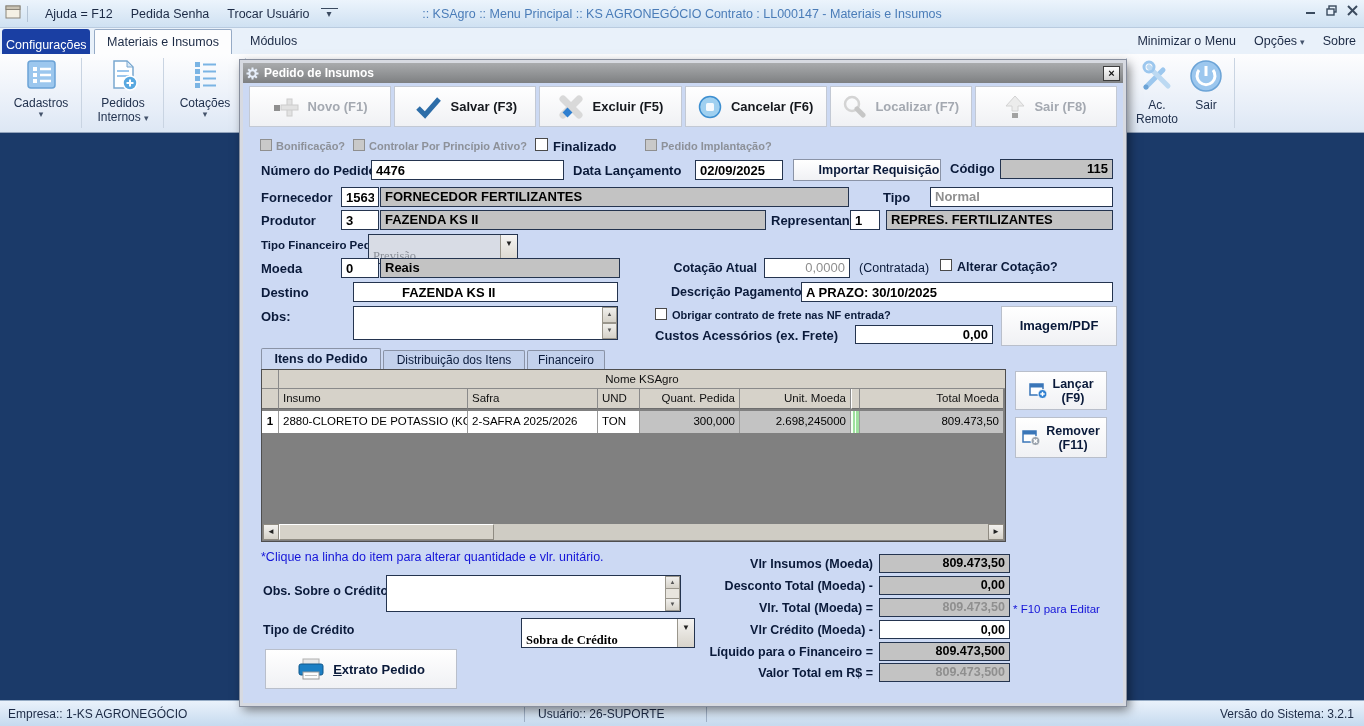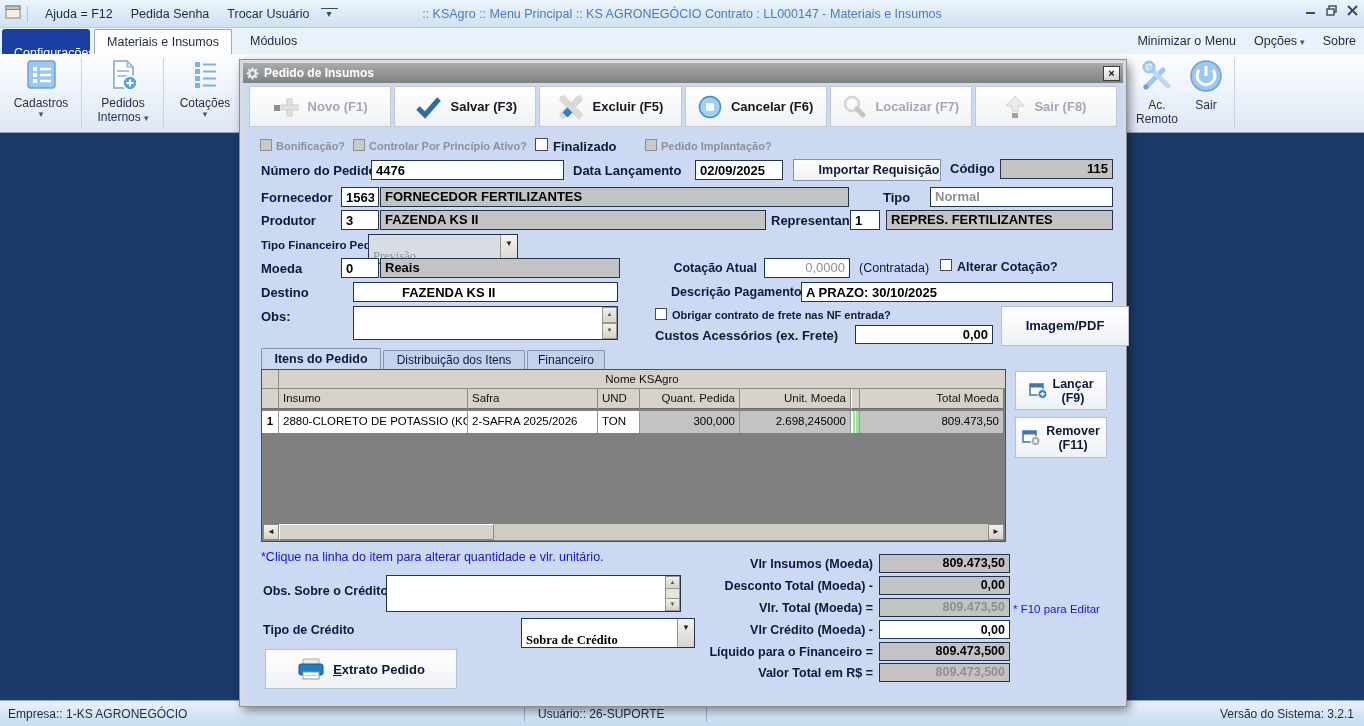--- a/index.html
+++ b/index.html
@@ -164,21 +164,21 @@
       <span>
           <svg width="11" height="11">
             <line x1="1" y1="1" x2="10" y2="10" stroke="#3a4a5e" stroke-width="2"></line>
             <line x1="10" y1="1" x2="1" y2="10" stroke="#3a4a5e" stroke-width="2"></line>
           </svg>
         </span>
     </span>
   </div>
 
   <div class="navrow">
-    <span class="ntab sel" style="left:2px; width:88px; padding:12px;">Configurações</span>
+    <span class="ntab sel" style="left:2px; width:88px; padding:4px;">Configurações</span>
     <span class="ntab act" style="left:94px; width:138px; padding:0;">Materiais e Insumos</span>
     <span class="ntab" style="left:236px;">Módulos</span>
     <span class="nav-right">
       <span class="itm">Minimizar o Menu</span>
       <span class="itm"><span>Opções</span><span class="nr-arrow">▾</span></span>
       <span class="itm">Sobre</span>
     </span>
   </div>
 
   <div class="ribbon">
@@ -374,21 +374,21 @@
     <span class="lbl" style="left:18px; top:246px;">Obs:</span>
     <textarea class="box" style="left: 110px; top: 243px; width: 265px; height: 34px;"></textarea>
     <span class="spinners" style="left:359px; top:244px; width:15px; height:32px;">
       <div>▲</div>
       <div>▼</div>
     </span>
     <span class="cb" style="left:412px; top:245px;"></span>
     <span class="lbl-s" style="left:429px; top:246px;">Obrigar contrato de frete nas NF entrada?</span>
     <span class="lbl-m" style="left:412px; top:265px; font-size:13px;">Custos Acessórios (ex. Frete)</span>
     <input class="fld num" style="left: 612px; top: 262px; width: 138px; height: 19px;" value="0,00">
-    <div class="btn" style="left:758px; top:243px; width:128px; height:40px; line-height:38px; font-size:13px;">Imagem/PDF</div>
+    <div class="btn" style="left:758px; top:243px; width:116px; height:40px; line-height:38px; font-size:13px;">Imagem/PDF</div>
 
     <span class="ptab on" style="left:18px; top:285px; width:120px;">Itens do Pedido</span>
     <span class="ptab" style="left:140px; top:287px; width:142px; height:19px; line-height:18px;">Distribuição dos Itens</span>
     <span class="ptab" style="left:284px; top:287px; width:78px; height:19px; line-height:18px;">Financeiro</span>
 
     <div class="grid">
       <div class="g-band">
         <div class="g-corner"></div>
         <div class="g-group">Nome KSAgro</div>
       </div>

